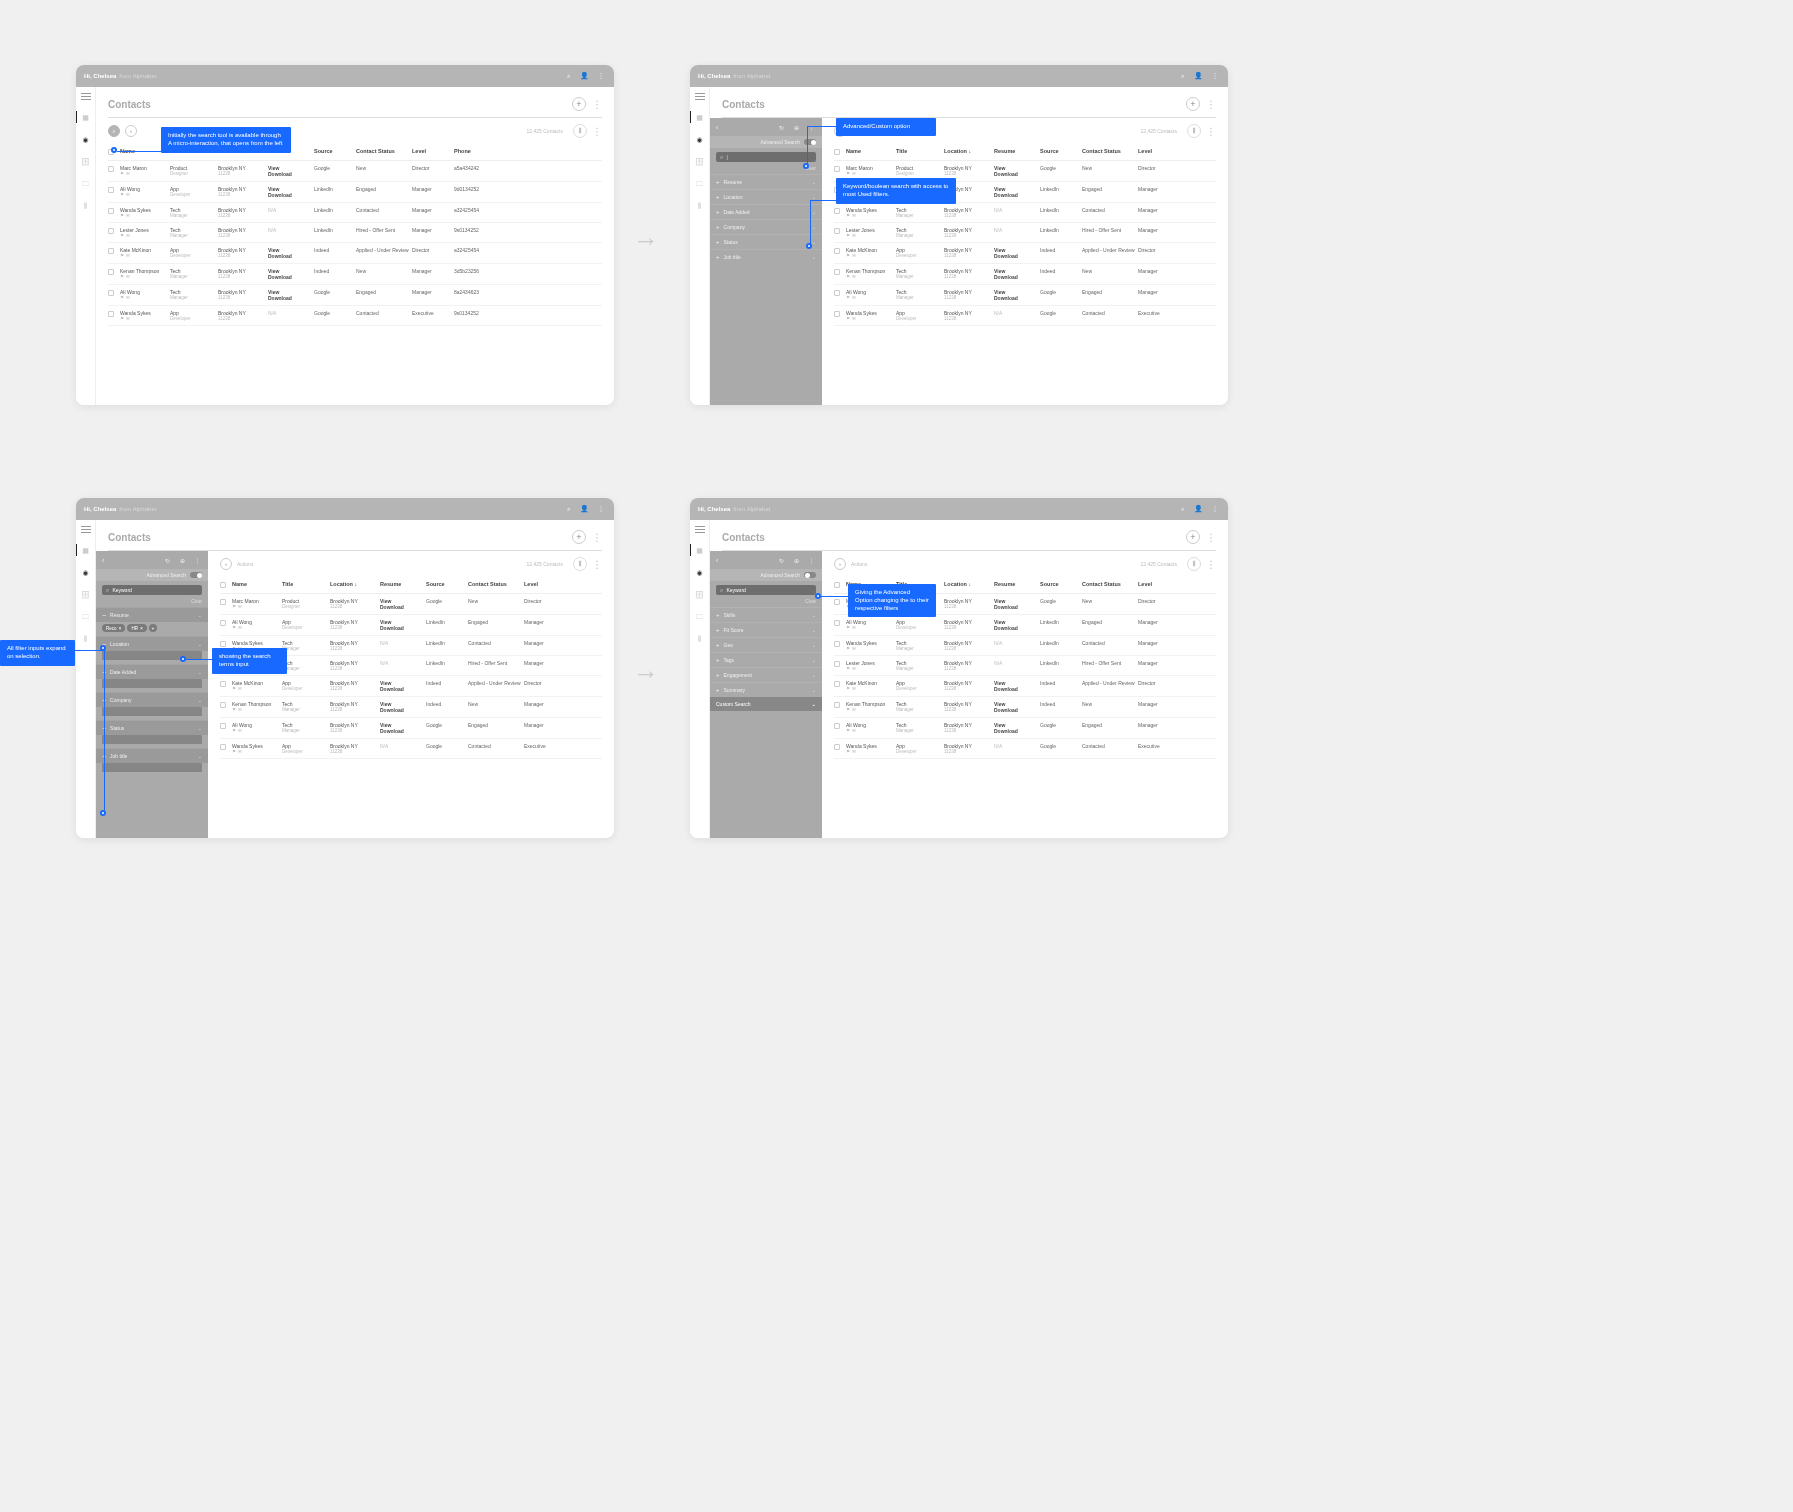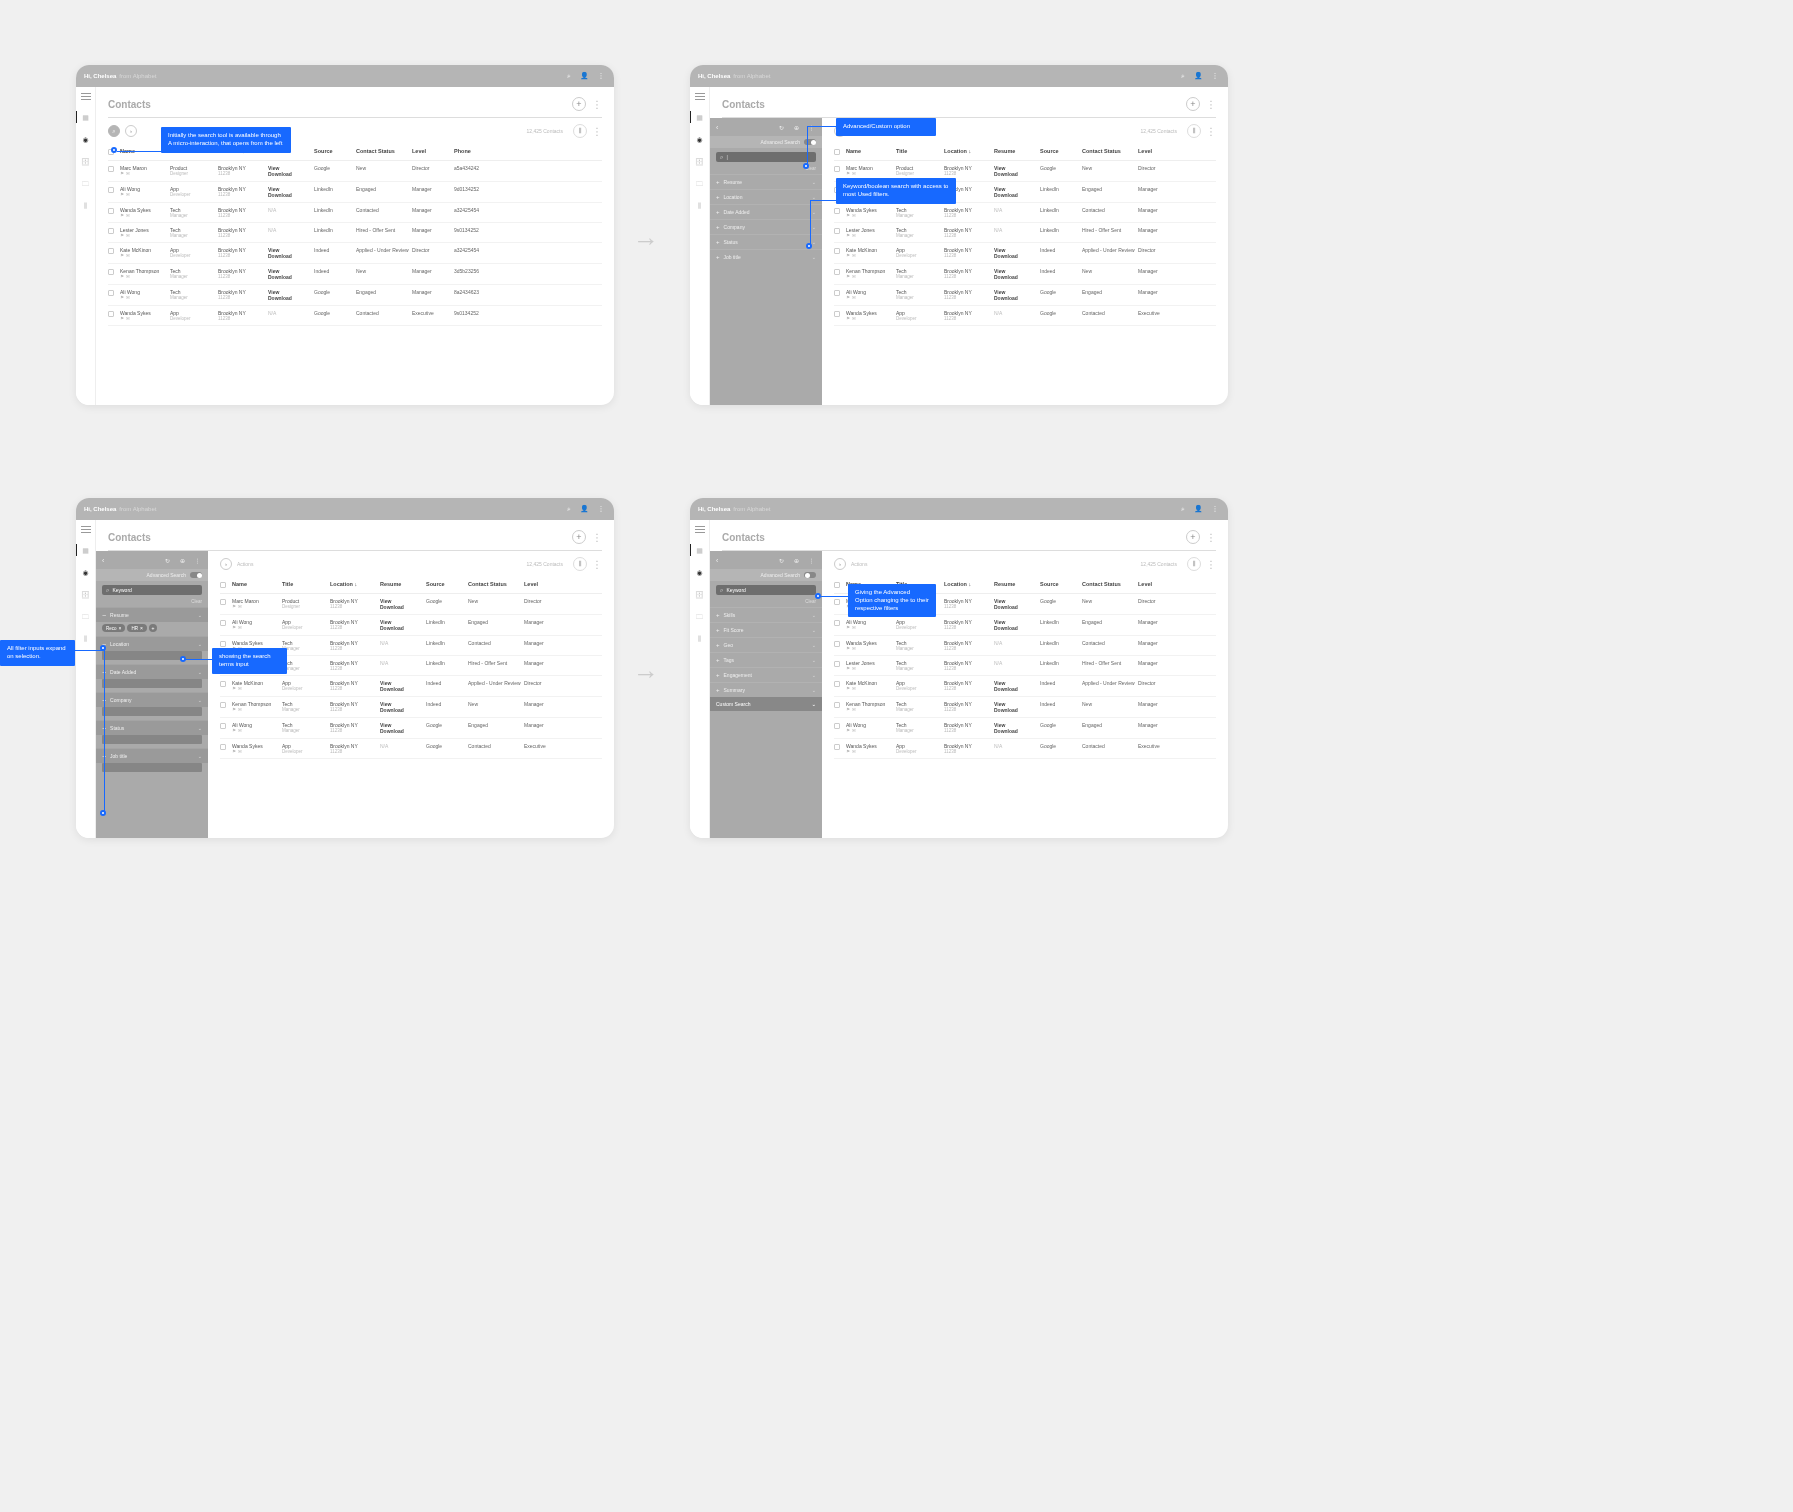--- a/index.html
+++ b/index.html
@@ -1,17 +1,17 @@
 <!DOCTYPE html>
 <html><head>
 <meta charset="utf-8">
 <style>
 * { box-sizing: border-box; margin: 0; padding: 0; }
 body { background:#f0f0f0; font-family: -apple-system, Helvetica, Arial, sans-serif; width:1793px; height:1512px; position:relative; overflow:hidden; }
-.mock { position:absolute; background:#fff; box-shadow:0 2px 8px rgba(0,0,0,0.08); border-radius:13px; overflow:hidden; }
+.mock { position:absolute; background:#fff; box-shadow:0 2px 8px rgba(0,0,0,0.08); border-radius:8px; overflow:hidden; }
 .topbar { background:#b5b5b5; height:22px; display:flex; align-items:center; padding:0 8px; color:#fff; font-size:6px; }
 .topbar .greet { flex:1; }
 .topbar .gr2 { color:#d8d8d8; margin-left:3px; }
 .ticon { width:10px; height:10px; display:inline-flex; align-items:center; justify-content:center; margin-left:6px; font-size:7px; color:#fff; }
 .shell { display:flex; height:calc(100% - 22px); }
 .nav { width:20px; background:#fff; display:flex; flex-direction:column; align-items:center; padding-top:6px; gap:12px; border-right:1px solid #eee; }
 .nav .ni { width:10px; height:10px; display:flex; align-items:center; justify-content:center; color:#bbb; font-size:7px; }
 .nav .hb { width:10px; height:8px; background:linear-gradient(#999 0 1px,transparent 1px 3px,#999 3px 4px,transparent 4px 6px,#999 6px 7px,transparent 7px); }
 .nav .active-bar { position:absolute; left:-1px; width:2px; height:12px; background:#222; }
 .main { flex:1; display:flex; flex-direction:column; }

